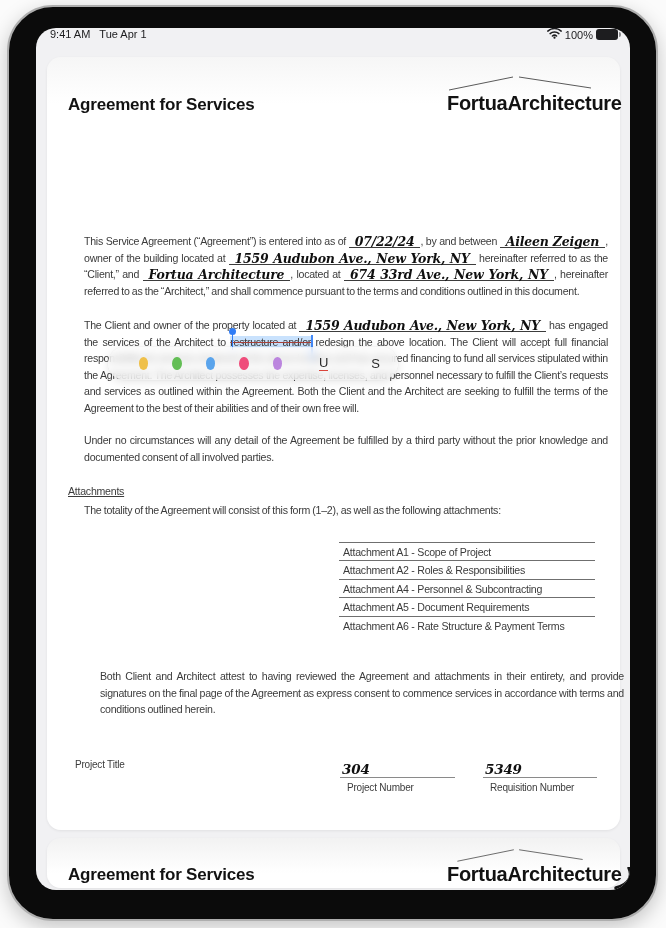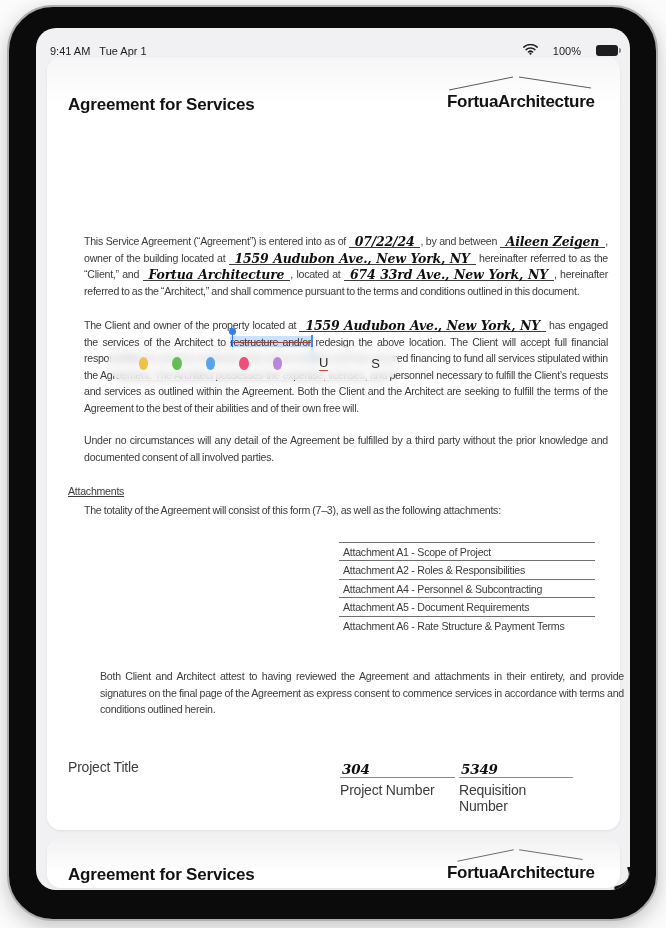--- a/index.html
+++ b/index.html
@@ -8,39 +8,39 @@
 
   
   .device{position:absolute;left:7px;top:5px;width:651px;height:916px;border-radius:46px;
     background:#0b0b0b;border:2.5px solid #aeaeae;box-shadow:0 6px 20px rgba(0,0,0,0.22);}
 
   
   .screen{position:absolute;left:36px;top:28px;width:594px;height:862px;border-radius:20px;
     background:#f1f1f3;overflow:hidden;}
 
   
-  .statusbar{position:absolute;left:0;top:0;width:100%;height:29px;display:flex;align-items:flex-end;
+  .statusbar{position:absolute;left:0;top:0;width:100%;height:29px;display:flex;align-items:flex-start;
     justify-content:space-between;padding:0 12px 0 14px;font-size:11px;color:#1c1c1e;font-weight:500;}
   .sb-left{display:flex;gap:9px;align-items:center;}
-  .sb-right{display:flex;gap:15px;align-items:center;}
+  .sb-right{display:flex;gap:3px;align-items:center;}
   .batt{position:relative;width:22px;height:11px;background:#1d1d1f;border-radius:3px;}
   .batt::after{content:"";position:absolute;right:-3px;top:3.2px;width:2px;height:4.6px;
     background:#1d1d1f;border-radius:0 2px 2px 0;opacity:.5;}
 
   
   .page1{position:absolute;left:11px;top:29px;width:573px;height:773px;border-radius:14px;
     background:linear-gradient(180deg,#f6f6f6 0%,#ffffff 6%,#ffffff 100%);
     box-shadow:0 1px 3px rgba(0,0,0,0.07);}
   .page2{position:absolute;left:11px;top:810px;width:573px;height:50px;border-radius:14px;
     background:linear-gradient(180deg,#f2f2f2 0%,#ffffff 70%);box-shadow:0 1px 3px rgba(0,0,0,0.07);}
 
   .doc-title{position:absolute;left:21px;font-size:17px;font-weight:700;letter-spacing:-0.2px;color:#121212;}
   .logo{position:absolute;right:27px;width:146px;text-align:center;}
   .logo .rooftop{display:block;margin:0 auto;}
-  .logo .logo-text{font-size:17px;font-weight:700;letter-spacing:-0.3px;color:#121212;white-space:nowrap;}
+  .logo .logo-text{font-size:20px;font-weight:700;letter-spacing:-0.3px;color:#121212;white-space:nowrap;}
 
   .body-text{position:absolute;left:37px;width:524px;margin:0;font-size:10.6px;line-height:16.6px;
     letter-spacing:-0.25px;word-spacing:-0.5px;color:#3b3b3b;text-align:justify;}
 
   
   .fill{border-bottom:1px solid #3c3c3c;padding:0 6px;white-space:nowrap;}
   .hw{font-family:"DejaVu Serif",serif;font-style:italic;font-weight:700;font-size:12.5px;
     letter-spacing:-0.2px;color:#101010;position:relative;top:1px;}
 
   
@@ -66,21 +66,21 @@
   .att-heading{position:absolute;left:21px;font-size:10.6px;letter-spacing:-0.25px;color:#3b3b3b;
     text-decoration:underline;}
   .att-table{position:absolute;left:292px;top:485px;width:256px;}
   .att-row{height:18.4px;border-top:1px solid #6f6f6f;padding:3px 0 0 4px;font-size:10.6px;
     letter-spacing:-0.25px;color:#3b3b3b;white-space:nowrap;}
 
   
   .sig-col{position:absolute;top:698px;}
   .sig-value{height:23px;border-bottom:1px solid #8a8a8a;display:flex;align-items:flex-end;padding:0 2px 1px 2px;}
   .sig-value .hw{font-size:13.5px;}
-  .sig-label{margin-top:4px;font-size:14px;letter-spacing:-0.2px;color:#3c3c3c;}
+  .sig-label{margin-top:4px;font-size:10px;letter-spacing:-0.2px;color:#3c3c3c;margin-left:7px;}
 
   
   .curl{position:absolute;left:576px;top:839px;z-index:40;}
 </style>
 </head>
 <body>
 
 <div class="stage">
   <div class="device"></div>
 
@@ -141,42 +141,42 @@
         <span class="dot" style="background: rgb(90, 164, 236);"></span>
         <span class="dot" style="background: rgb(239, 77, 123);"></span>
         <span class="dot" style="background: rgb(187, 133, 222);"></span>
         <span class="fmt fmt-u">U</span>
         <span class="fmt fmt-s">S</span>
       </div>
 
       <p class="body-text" style="top:375px;">Under no circumstances will any detail of the Agreement be fulfilled by a third party without the prior knowledge and documented consent of all involved parties.</p>
 
       <div class="att-heading" style="top:428px;">Attachments</div>
-      <p class="body-text" style="top:445px;text-align:left;">The totality of the Agreement will consist of this form (7–3), as well as the following attachments:</p>
+      <p class="body-text" style="top:445px;text-align:left;">The totality of the Agreement will consist of this form (1–2), as well as the following attachments:</p>
 
       <div class="att-table">
         <div class="att-row"><span>Attachment A1 - Scope of Project</span></div>
         <div class="att-row"><span>Attachment A2 - Roles &amp; Responsibilities</span></div>
         <div class="att-row"><span>Attachment A4 - Personnel &amp; Subcontracting</span></div>
         <div class="att-row"><span>Attachment A5 - Document Requirements</span></div>
         <div class="att-row"><span>Attachment A6 - Rate Structure &amp; Payment Terms</span></div>
       </div>
 
       <p class="body-text" style="top:611px;margin-left:16px;">Both Client and Architect attest to having reviewed the Agreement and attachments in their entirety, and provide signatures on the final page of the Agreement as express consent to commence services in accordance with terms and conditions outlined herein.</p>
 
       <div class="sig-col" style="left:21px;width:252px;">
         <div class="sig-label">Project Title</div>
       </div>
       <div class="sig-col" style="left:293px;width:115px;">
         <div class="sig-value">
             <span class="hw">304</span>
           </div>
         <div class="sig-label">Project Number</div>
       </div>
-      <div class="sig-col" style="left:412px;width:114px;">
+      <div class="sig-col" style="left:436px;width:114px;">
         <div class="sig-value">
             <span class="hw">5349</span>
           </div>
         <div class="sig-label">Requisition Number</div>
       </div>
     </div>
 
     <div class="page2">
       <div class="doc-title" style="top:27px;">Agreement for Services</div>
       <div class="logo" style="top:10px;">

